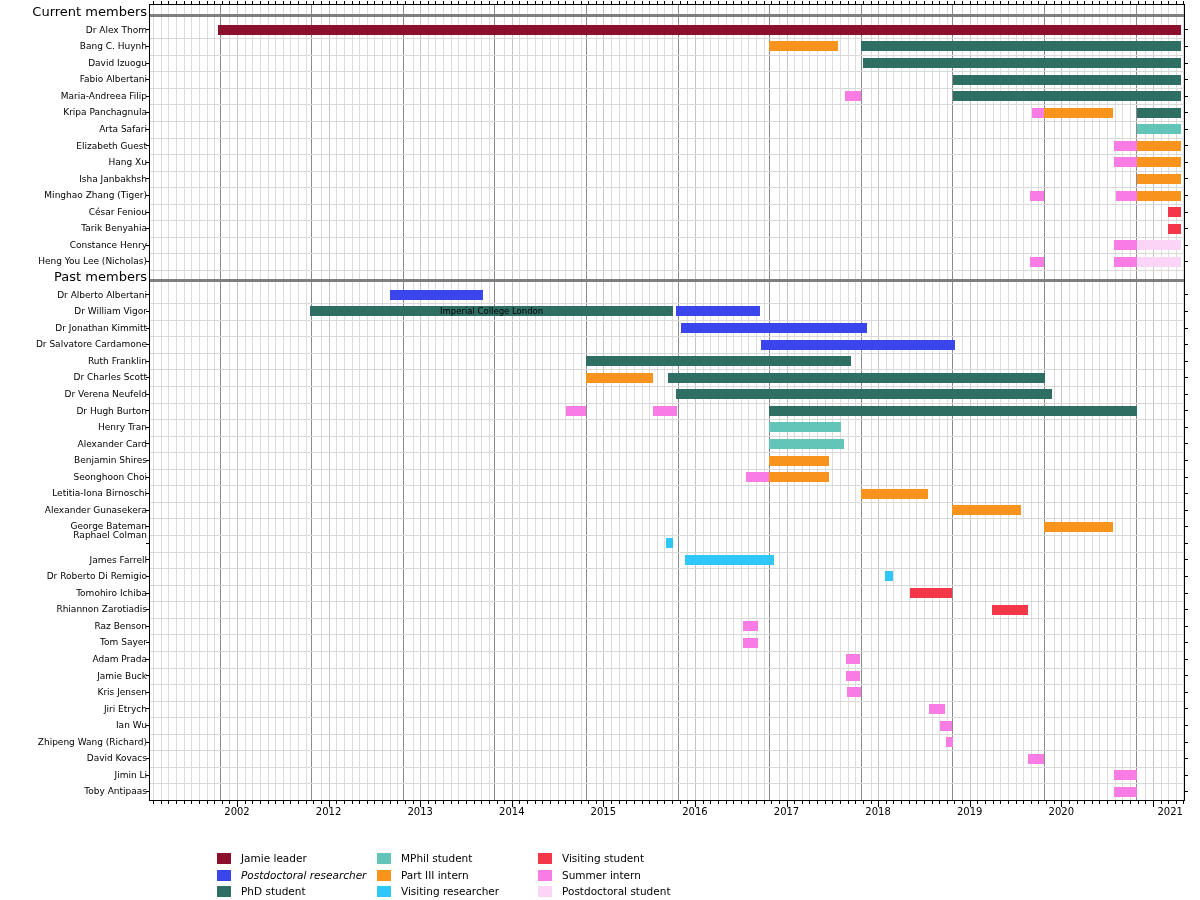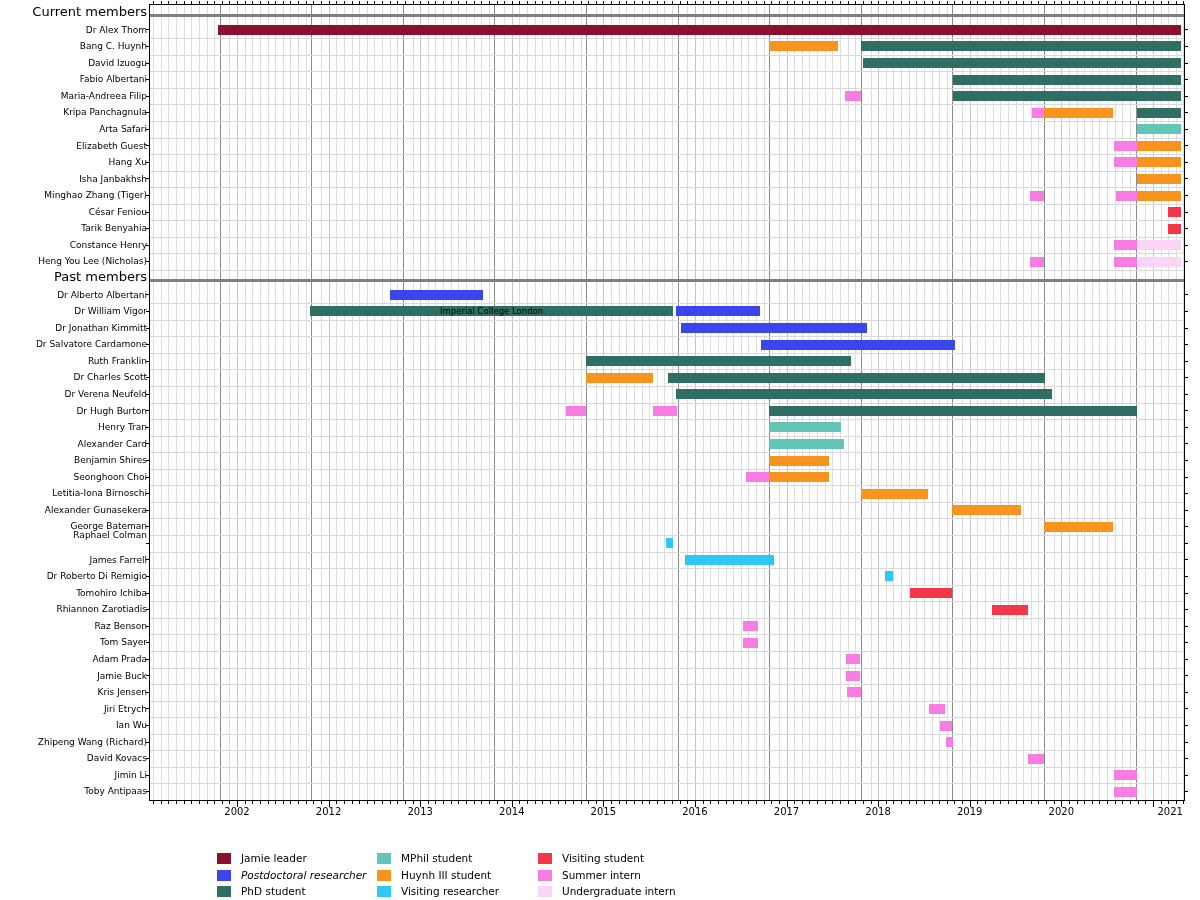--- a/index.html
+++ b/index.html
@@ -711,23 +711,23 @@
   <div id="legend">
       <div class="lg-swatch" style="left: 217px; top: 853px; background: rgb(139, 16, 46);"></div>
       <div class="lg-text" style="left: 241px; top: 853px;">Jamie leader</div>
       <div class="lg-swatch" style="left: 217px; top: 870px; background: rgb(59, 69, 236);"></div>
       <div class="lg-text" style="left: 241px; top: 870px; font-style: italic;">Postdoctoral researcher</div>
       <div class="lg-swatch" style="left: 217px; top: 886px; background: rgb(47, 110, 99);"></div>
       <div class="lg-text" style="left: 241px; top: 886px;">PhD student</div>
       <div class="lg-swatch" style="left: 377px; top: 853px; background: rgb(99, 197, 184);"></div>
       <div class="lg-text" style="left: 401px; top: 853px;">MPhil student</div>
       <div class="lg-swatch" style="left: 377px; top: 870px; background: rgb(248, 148, 30);"></div>
-      <div class="lg-text" style="left: 401px; top: 870px;">Huynh III student</div>
+      <div class="lg-text" style="left: 401px; top: 870px;">Part III intern</div>
       <div class="lg-swatch" style="left: 377px; top: 886px; background: rgb(47, 199, 247);"></div>
       <div class="lg-text" style="left: 401px; top: 886px;">Visiting researcher</div>
       <div class="lg-swatch" style="left: 538px; top: 853px; background: rgb(244, 55, 72);"></div>
       <div class="lg-text" style="left: 562px; top: 853px;">Visiting student</div>
       <div class="lg-swatch" style="left: 538px; top: 870px; background: rgb(248, 124, 227);"></div>
       <div class="lg-text" style="left: 562px; top: 870px;">Summer intern</div>
       <div class="lg-swatch" style="left: 538px; top: 886px; background: rgb(252, 212, 245);"></div>
-      <div class="lg-text" style="left: 562px; top: 886px;">Undergraduate intern</div>
+      <div class="lg-text" style="left: 562px; top: 886px;">Postdoctoral student</div>
     </div>
 </div>
 
 </body></html>

